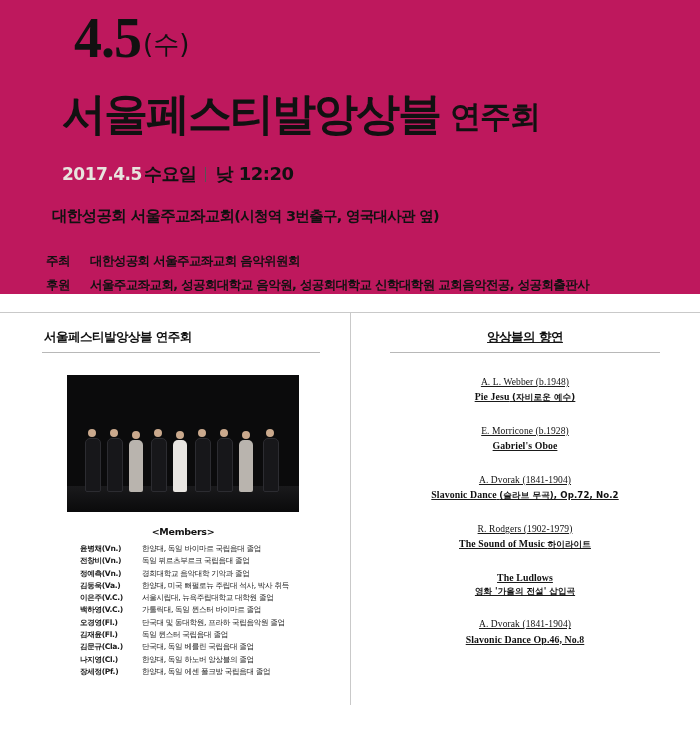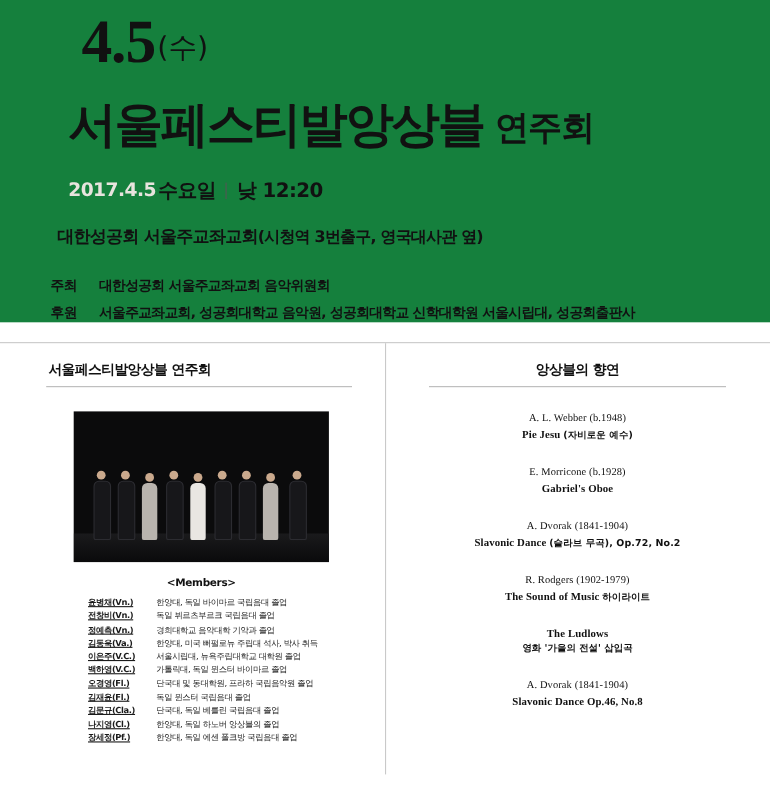--- a/index.html
+++ b/index.html
@@ -13,21 +13,21 @@
     font-family: "Liberation Sans", sans-serif;
     color: #1a1a1a;
     overflow: hidden;
     position: relative;
   }
 
   
   .poster-head {
     position: relative;
     padding: 6px 0 0 0;
-    background: #15803d;
+    background: #be185d;
   }
 
   .date-line {
     display: flex;
     align-items: baseline;
     padding-left: 74px;
     margin-top: 4px;
   }
   .date-big {
     font-family: "Liberation Serif", serif;
@@ -163,21 +163,21 @@
     bottom: 0;
     width: 1px;
     background: #c9c9c9;
   }
   .col {
     width: 350px;
     box-sizing: border-box;
     position: relative;
   }
   .col-left { padding: 16px 26px 0 42px; }
-  .col-right { padding: 16px 40px 0 40px; }
+  .col-right { padding: 16px 40px 0 40px; text-decoration: underline; }
 
   .col-title {
     font-family: "DejaVu Sans", sans-serif;
     font-size: 12.5px;
     font-weight: 700;
     letter-spacing: -0.5px;
     color: #111;
     text-align: center;
     margin-bottom: 6px;
   }
@@ -245,21 +245,20 @@
     font-size: 7.6px;
     letter-spacing: -0.35px;
     line-height: 1.62;
     color: #1b1b1b;
     white-space: nowrap;
   }
   .m-name {
     font-weight: 700;
     flex: none;
     width: 62px;
-    text-decoration: underline;
   }
   .m-desc { font-weight: 400; }
 
   
   .program {
     margin: 22px 0 0 0;
     padding: 0;
     list-style: none;
   }
   .prog-item {
@@ -321,21 +320,21 @@
     <span>대한성공회 서울주교좌교회</span><span class="venue-note">(시청역 3번출구, 영국대사관 옆)</span>
   </div>
 
   <div class="credits">
     <div class="credit-row">
       <span class="credit-key">주최</span>
       <span class="credit-val">대한성공회 서울주교좌교회 음악위원회</span>
     </div>
     <div class="credit-row">
       <span class="credit-key">후원</span>
-      <span class="credit-val">서울주교좌교회, 성공회대학교 음악원, 성공회대학교 신학대학원 서울시립대, 성공회출판사</span>
+      <span class="credit-val">서울주교좌교회, 성공회대학교 음악원, 성공회대학교 신학대학원 교회음악전공, 성공회출판사</span>
     </div>
   </div>
 </div>
 
 <div class="sheet">
   <div class="divider"></div>
 
   <div class="col col-left">
     <div class="col-title left">서울페스티발앙상블 연주회</div>
     <div class="rule left"></div>

